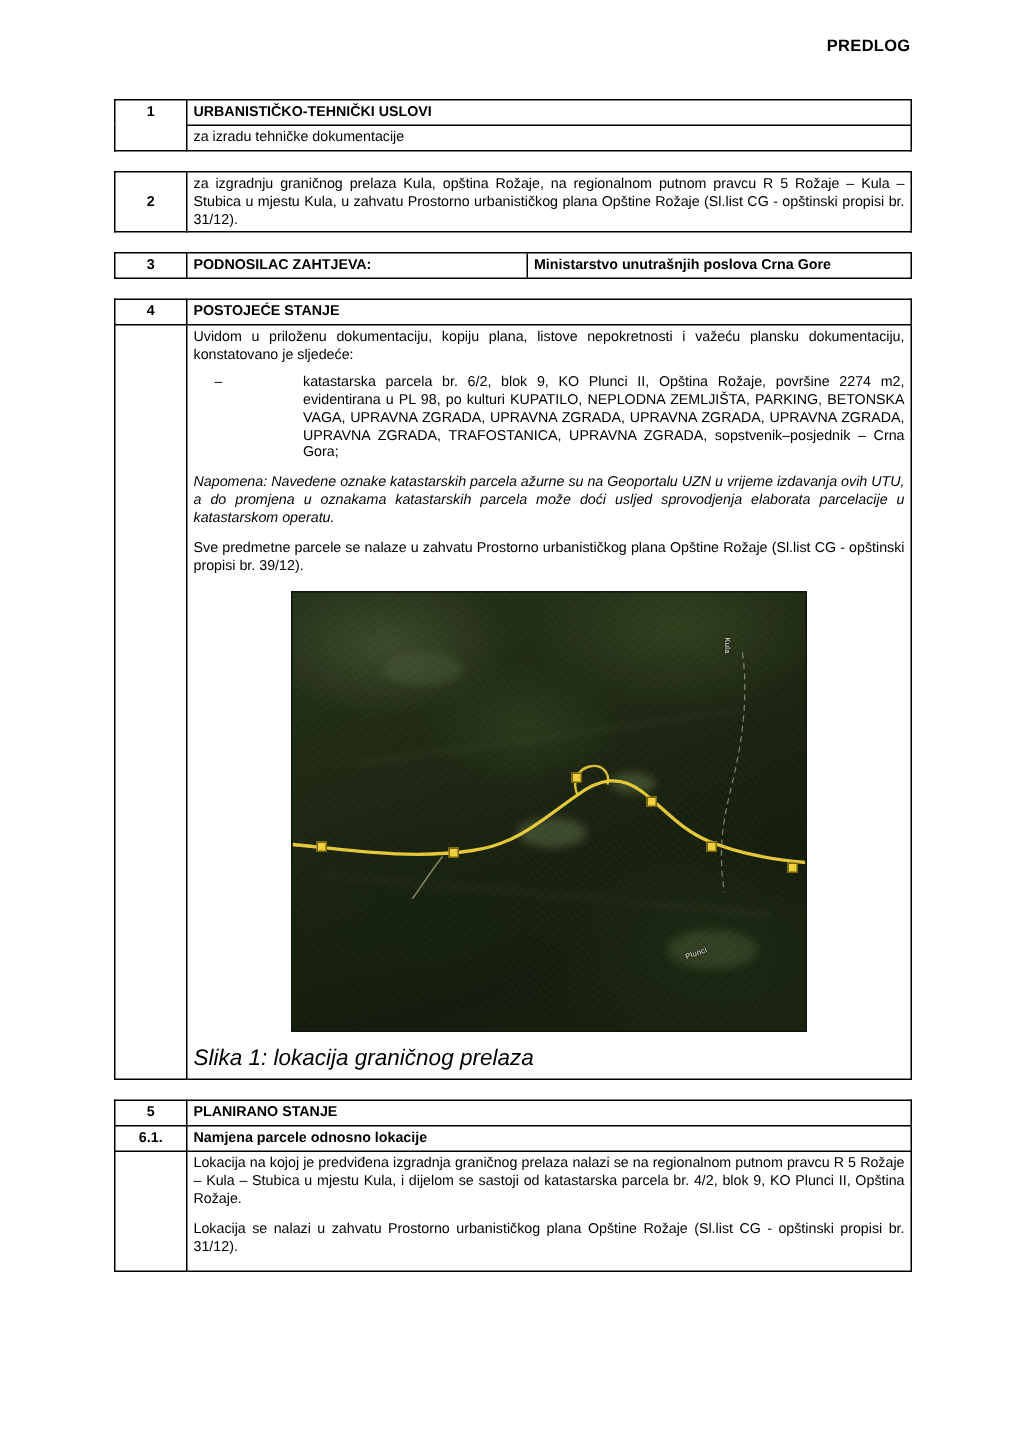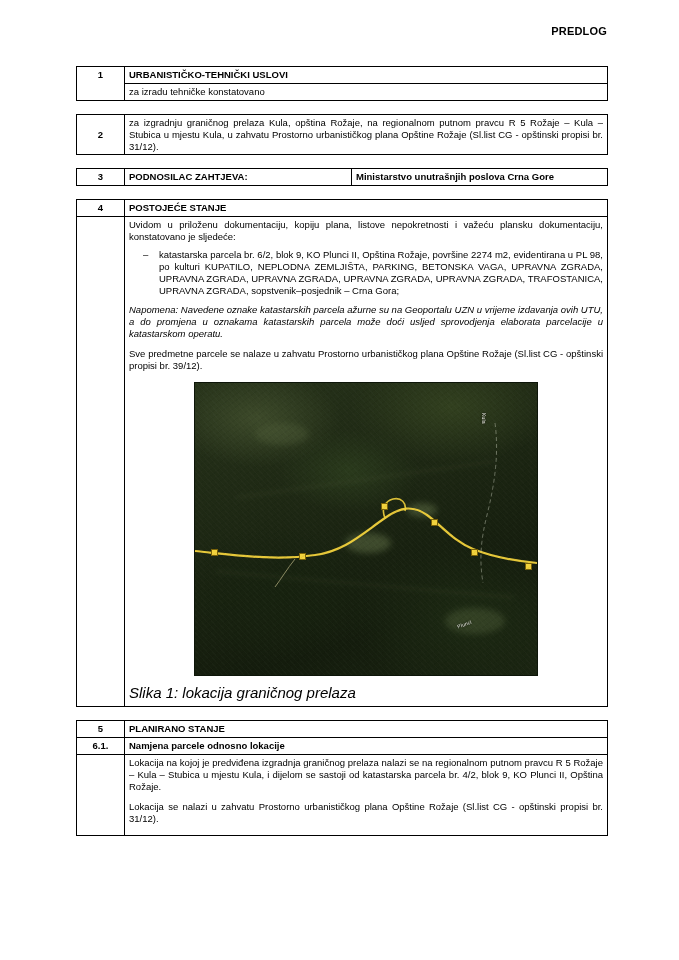--- a/index.html
+++ b/index.html
@@ -97,20 +97,21 @@
   }
   .dash-item .dash {
     width: 16px;
     flex: 0 0 16px;
     text-align: left;
     padding-left: 14px;
   }
   .dash-item .dash-text {
     flex: 1;
     text-align: justify;
+    margin-left: 43px;
   }
   .italic {
     font-style: italic;
   }
   .figure-wrap {
     text-align: center;
     margin: 10px 0 2px 0;
   }
   .map {
     width: 342px;
@@ -201,21 +202,21 @@
       <col style="width:48px">
       <col>
     </colgroup>
 
     <tbody>
         <tr>
       <td class="numcell" rowspan="2">1</td>
       <td class="title-main">URBANISTIČKO-TEHNIČKI USLOVI</td>
     </tr>
     <tr>
-      <td class="title-sub">za izradu tehničke konstatovano</td>
+      <td class="title-sub">za izradu tehničke dokumentacije</td>
     </tr>
 
     <tr class="spacer-row">
       <td class="noborder-cell"></td>
       <td class="noborder-cell"></td>
     </tr>
 
     <tr>
       <td class="numcell mid">2</td>
       <td class="para-just">za izgradnju graničnog prelaza Kula, opština Rožaje, na regionalnom putnom pravcu R 5 Rožaje – Kula – Stubica u mjestu Kula, u zahvatu Prostorno urbanističkog plana Opštine Rožaje (Sl.list CG - opštinski propisi br. 31/12).</td>

